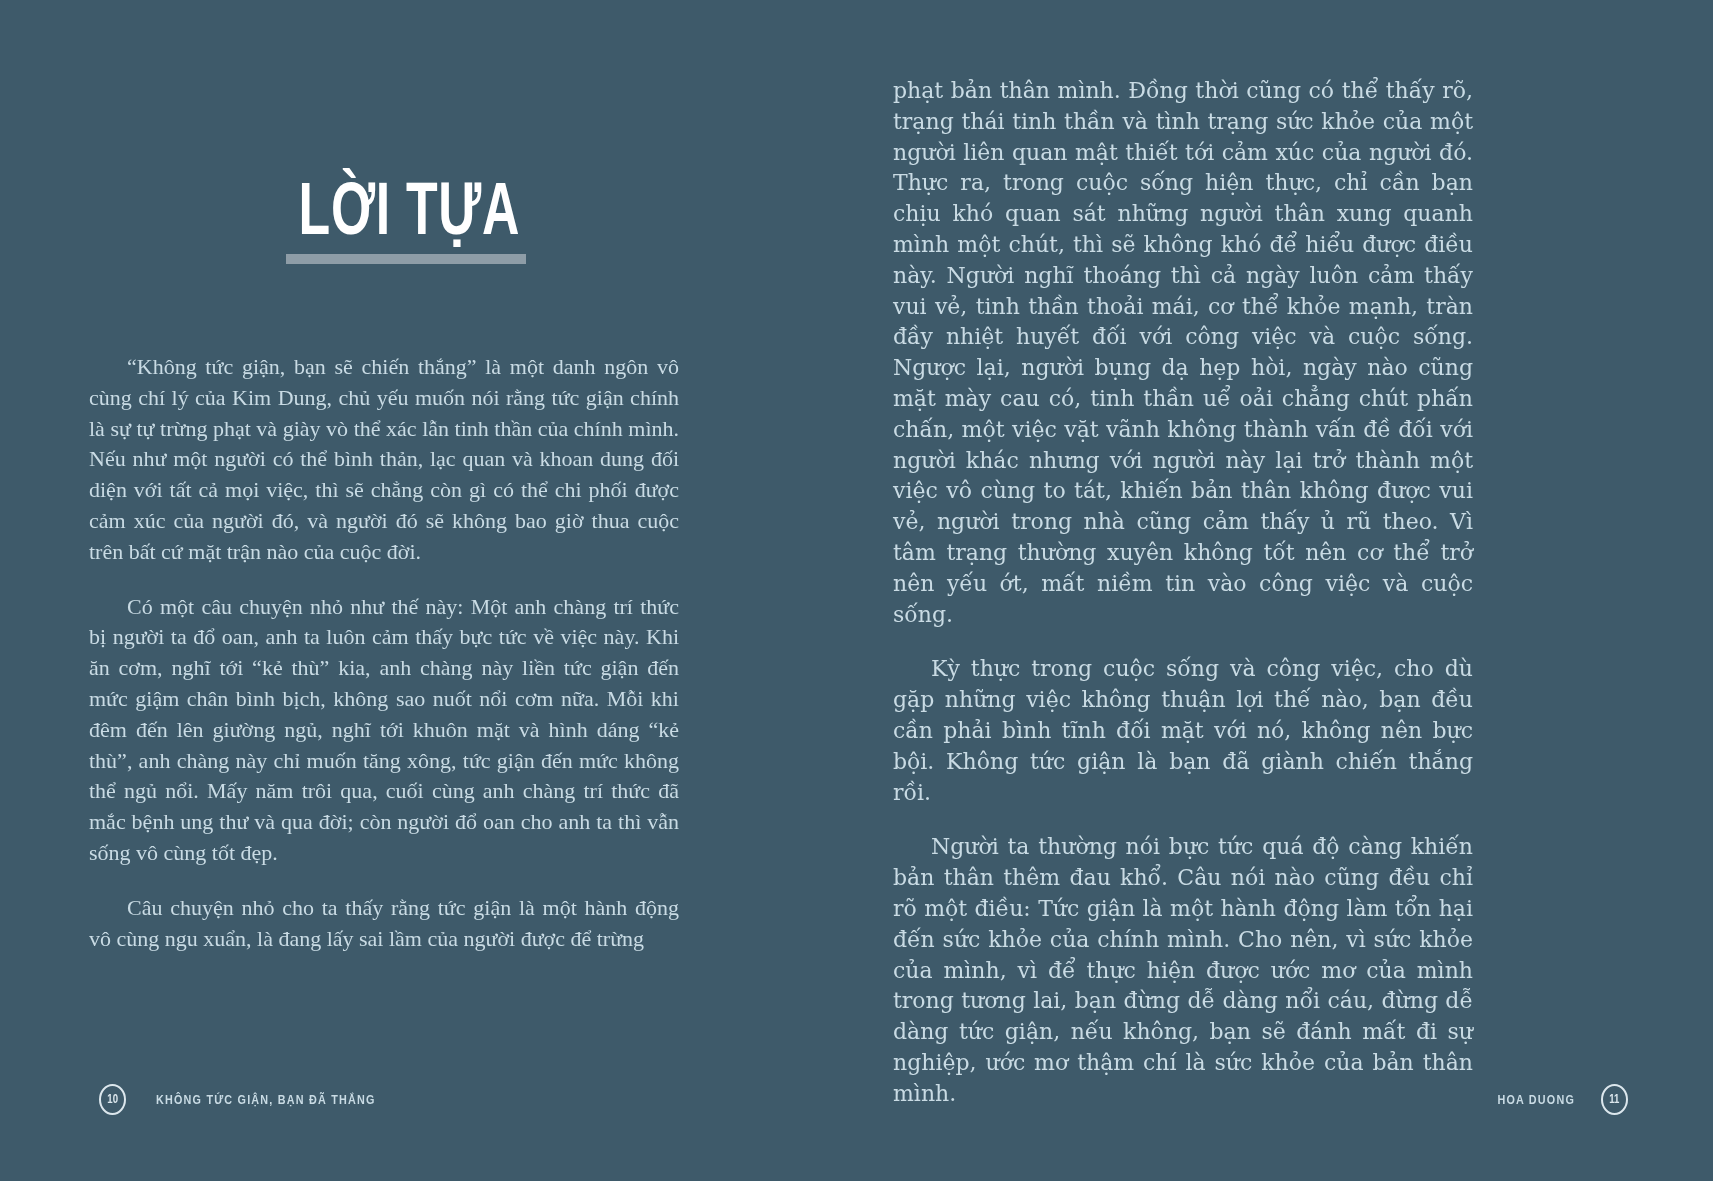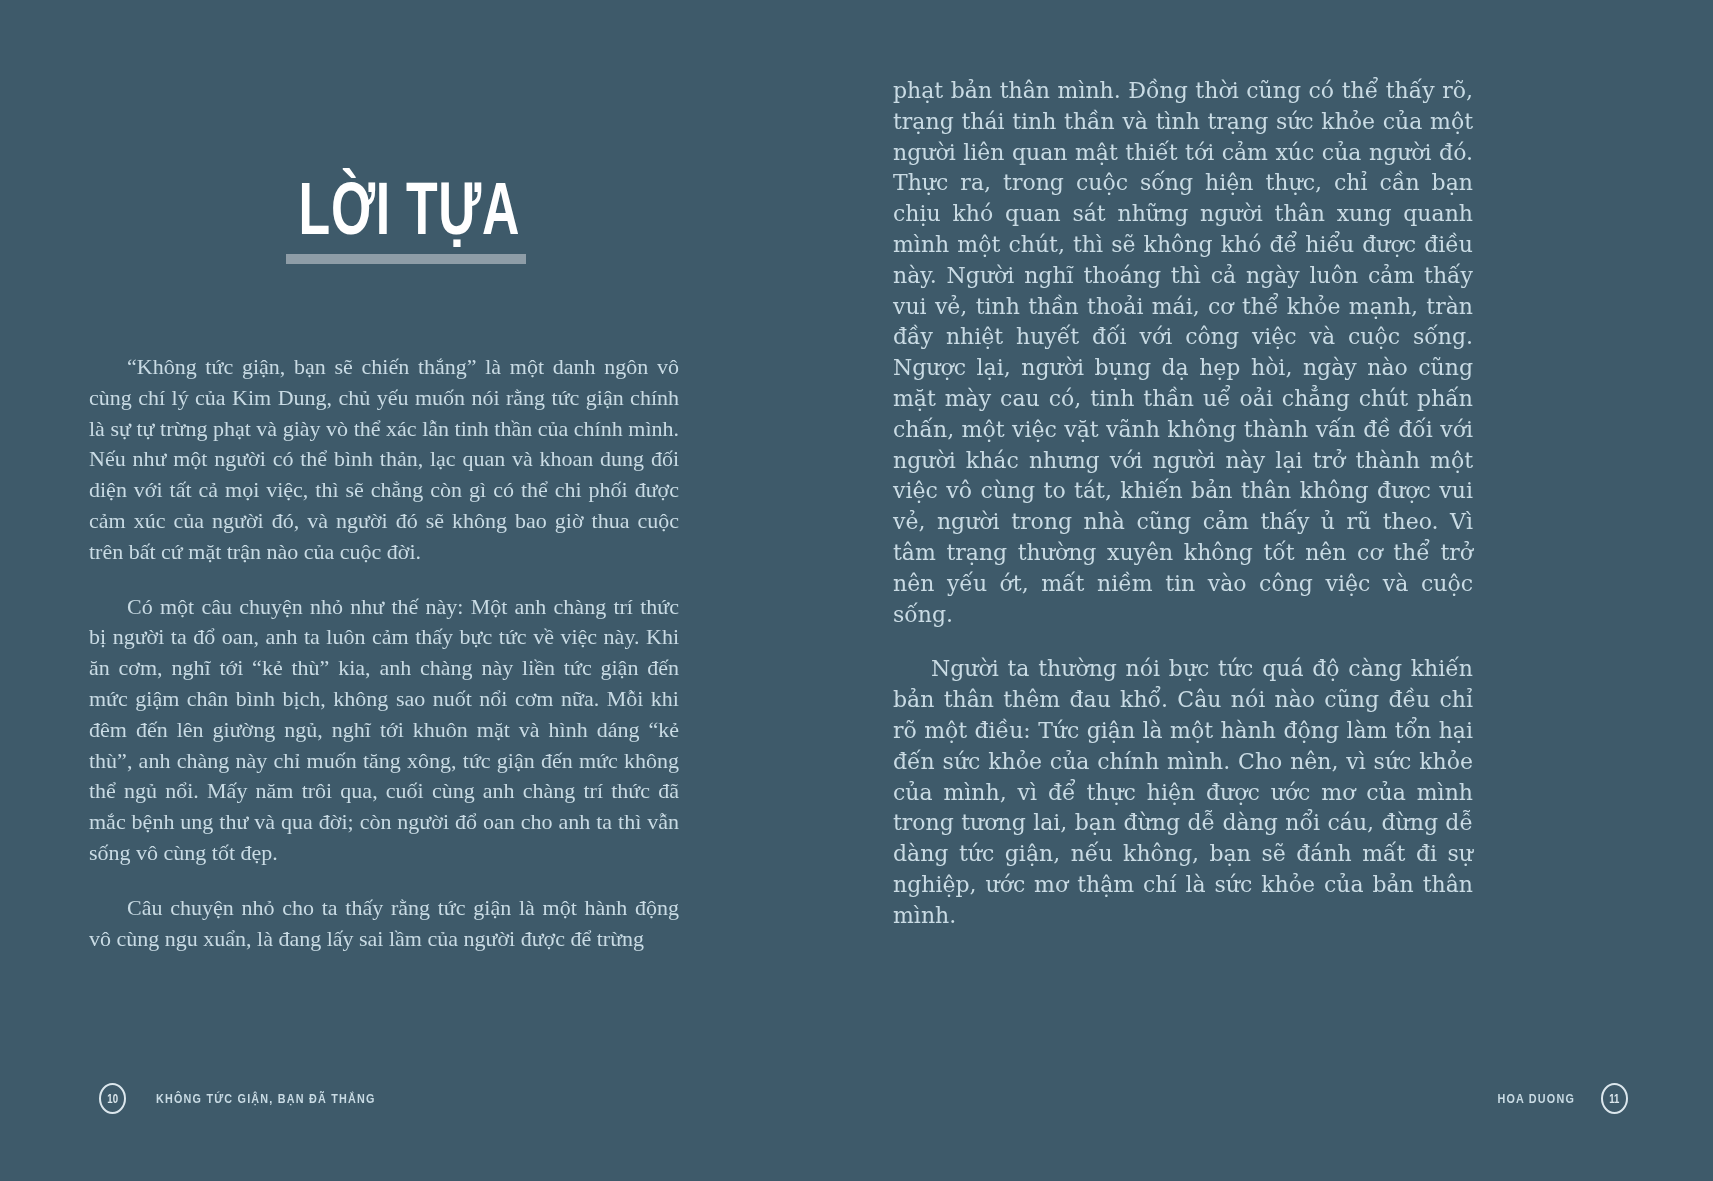--- a/index.html
+++ b/index.html
@@ -72,21 +72,21 @@
   .body-text p.no-indent { text-indent: 0; }
 
   
   .footer {
     position: absolute;
     left: 99px;
     right: 85px;
     top: 1083px;
     height: 32px;
     display: flex;
-    align-items: flex-start;
+    align-items: center;
     justify-content: space-between;
     color: var(--text, #C9DBE4);
   }
   .footer-group {
     display: flex;
     align-items: center;
   }
   .page-circle {
     box-sizing: border-box;
     width: 27px;
@@ -138,20 +138,21 @@
     <div class="body-text left-body">
       <p>“Không tức giận, bạn sẽ chiến thắng” là một danh ngôn vô cùng chí lý của Kim Dung, chủ yếu muốn nói rằng tức giận chính là sự tự trừng phạt và giày vò thể xác lẫn tinh thần của chính mình. Nếu như một người có thể bình thản, lạc quan và khoan dung đối diện với tất cả mọi việc, thì sẽ chẳng còn gì có thể chi phối được cảm xúc của người đó, và người đó sẽ không bao giờ thua cuộc trên bất cứ mặt trận nào của cuộc đời.</p>
       <p>Có một câu chuyện nhỏ như thế này: Một anh chàng trí thức bị người ta đổ oan, anh ta luôn cảm thấy bực tức về việc này. Khi ăn cơm, nghĩ tới “kẻ thù” kia, anh chàng này liền tức giận đến mức giậm chân bình bịch, không sao nuốt nổi cơm nữa. Mỗi khi đêm đến lên giường ngủ, nghĩ tới khuôn mặt và hình dáng “kẻ thù”, anh chàng này chỉ muốn tăng xông, tức giận đến mức không thể ngủ nổi. Mấy năm trôi qua, cuối cùng anh chàng trí thức đã mắc bệnh ung thư và qua đời; còn người đổ oan cho anh ta thì vẫn sống vô cùng tốt đẹp.</p>
       <p>Câu chuyện nhỏ cho ta thấy rằng tức giận là một hành động vô cùng ngu xuẩn, là đang lấy sai lầm của người được để trừng</p>
     </div>
   </div>
 
   <div class="page-content right">
     <div class="body-text right-body">
       <p class="no-indent">phạt bản thân mình. Đồng thời cũng có thể thấy rõ, trạng thái tinh thần và tình trạng sức khỏe của một người liên quan mật thiết tới cảm xúc của người đó. Thực ra, trong cuộc sống hiện thực, chỉ cần bạn chịu khó quan sát những người thân xung quanh mình một chút, thì sẽ không khó để hiểu được điều này. Người nghĩ thoáng thì cả ngày luôn cảm thấy vui vẻ, tinh thần thoải mái, cơ thể khỏe mạnh, tràn đầy nhiệt huyết đối với công việc và cuộc sống. Ngược lại, người bụng dạ hẹp hòi, ngày nào cũng mặt mày cau có, tinh thần uể oải chẳng chút phấn chấn, một việc vặt vãnh không thành vấn đề đối với người khác nhưng với người này lại trở thành một việc vô cùng to tát, khiến bản thân không được vui vẻ, người trong nhà cũng cảm thấy ủ rũ theo. Vì tâm trạng thường xuyên không tốt nên cơ thể trở nên yếu ớt, mất niềm tin vào công việc và cuộc sống.</p>
+      <p>Kỳ thực trong cuộc sống và công việc, cho dù gặp những việc không thuận lợi thế nào, bạn đều cần phải bình tĩnh đối mặt với nó, không nên bực bội. Không tức giận là bạn đã giành chiến thắng rồi.</p>
       <p>Người ta thường nói bực tức quá độ càng khiến bản thân thêm đau khổ. Câu nói nào cũng đều chỉ rõ một điều: Tức giận là một hành động làm tổn hại đến sức khỏe của chính mình. Cho nên, vì sức khỏe của mình, vì để thực hiện được ước mơ của mình trong tương lai, bạn đừng dễ dàng nổi cáu, đừng dễ dàng tức giận, nếu không, bạn sẽ đánh mất đi sự nghiệp, ước mơ thậm chí là sức khỏe của bản thân mình.</p>
     </div>
   </div>
 
   <div class="footer">
     <div class="footer-group fleft">
       <span class="page-circle">
         <span class="num">10</span>
       </span>
       <span class="running-text">KHÔNG TỨC GIẬN, BẠN ĐÃ THẮNG</span>

